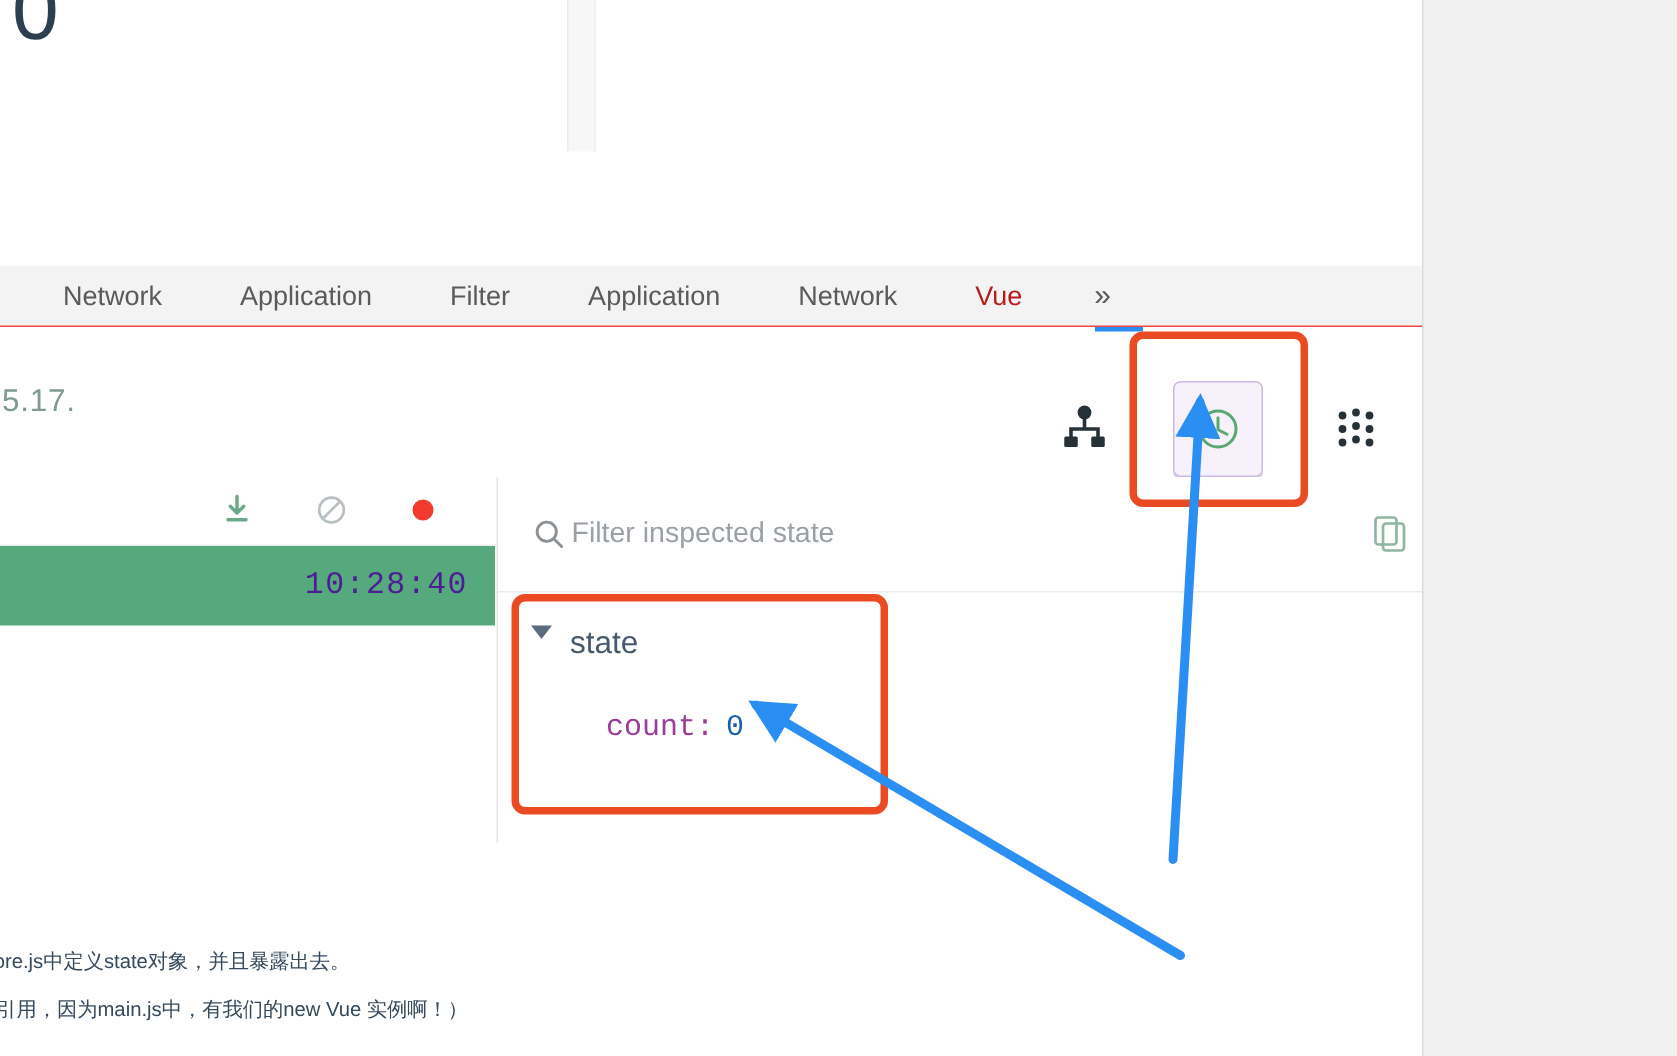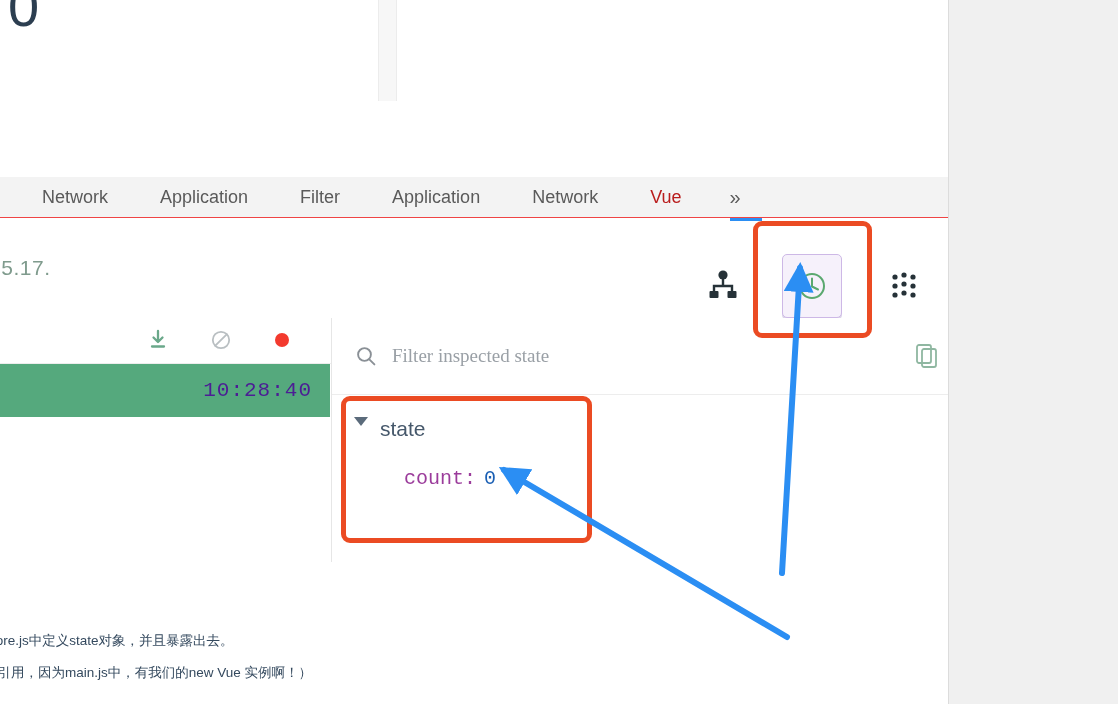--- a/index.html
+++ b/index.html
@@ -188,24 +188,24 @@
     left: 332px; top: 0; width: 616px; height: 252px;
   }
   .filter-bar {
     position: absolute;
     left: 0; top: 0; width: 616px; height: 76px;
     border-bottom: 1px solid #ededed;
     display: flex; align-items: center;
   }
   .search-icon { margin-left: 22px; display:flex; }
   .filter-placeholder {
-    margin-left: 14px;
+    margin-left: 3px;
     font-size: 19px;
     color: #9aa0a6;
-    font-family: Liberation Serif, serif;
+    font-family: Liberation Sans, sans-serif;
   }
   .copy-icon {
     position: absolute;
     right: 8px; top: 24px;
     display: flex;
     cursor: pointer;
   }
 
   .state-tree {
     position: absolute;
@@ -223,21 +223,21 @@
     margin-top: 22px;
   }
   .caret {
     width: 0; height: 0;
     border-left: 7px solid transparent;
     border-right: 7px solid transparent;
     border-top: 9px solid #5b6b7b;
     margin-right: 12px;
   }
   .prop-row {
-    display: flex; align-items: flex-start;
+    display: flex; align-items: flex-end;
     height: 30px;
     padding-left: 72px;
     font-family: "Liberation Mono", monospace;
     font-size: 20px;
     margin-top: 14px;
   }
   .prop-key { color: #9b3c9b; }
   .prop-colon { color: #9b3c9b; margin-right: 8px; }
   .prop-val { color: #1a5fb4; }
 

